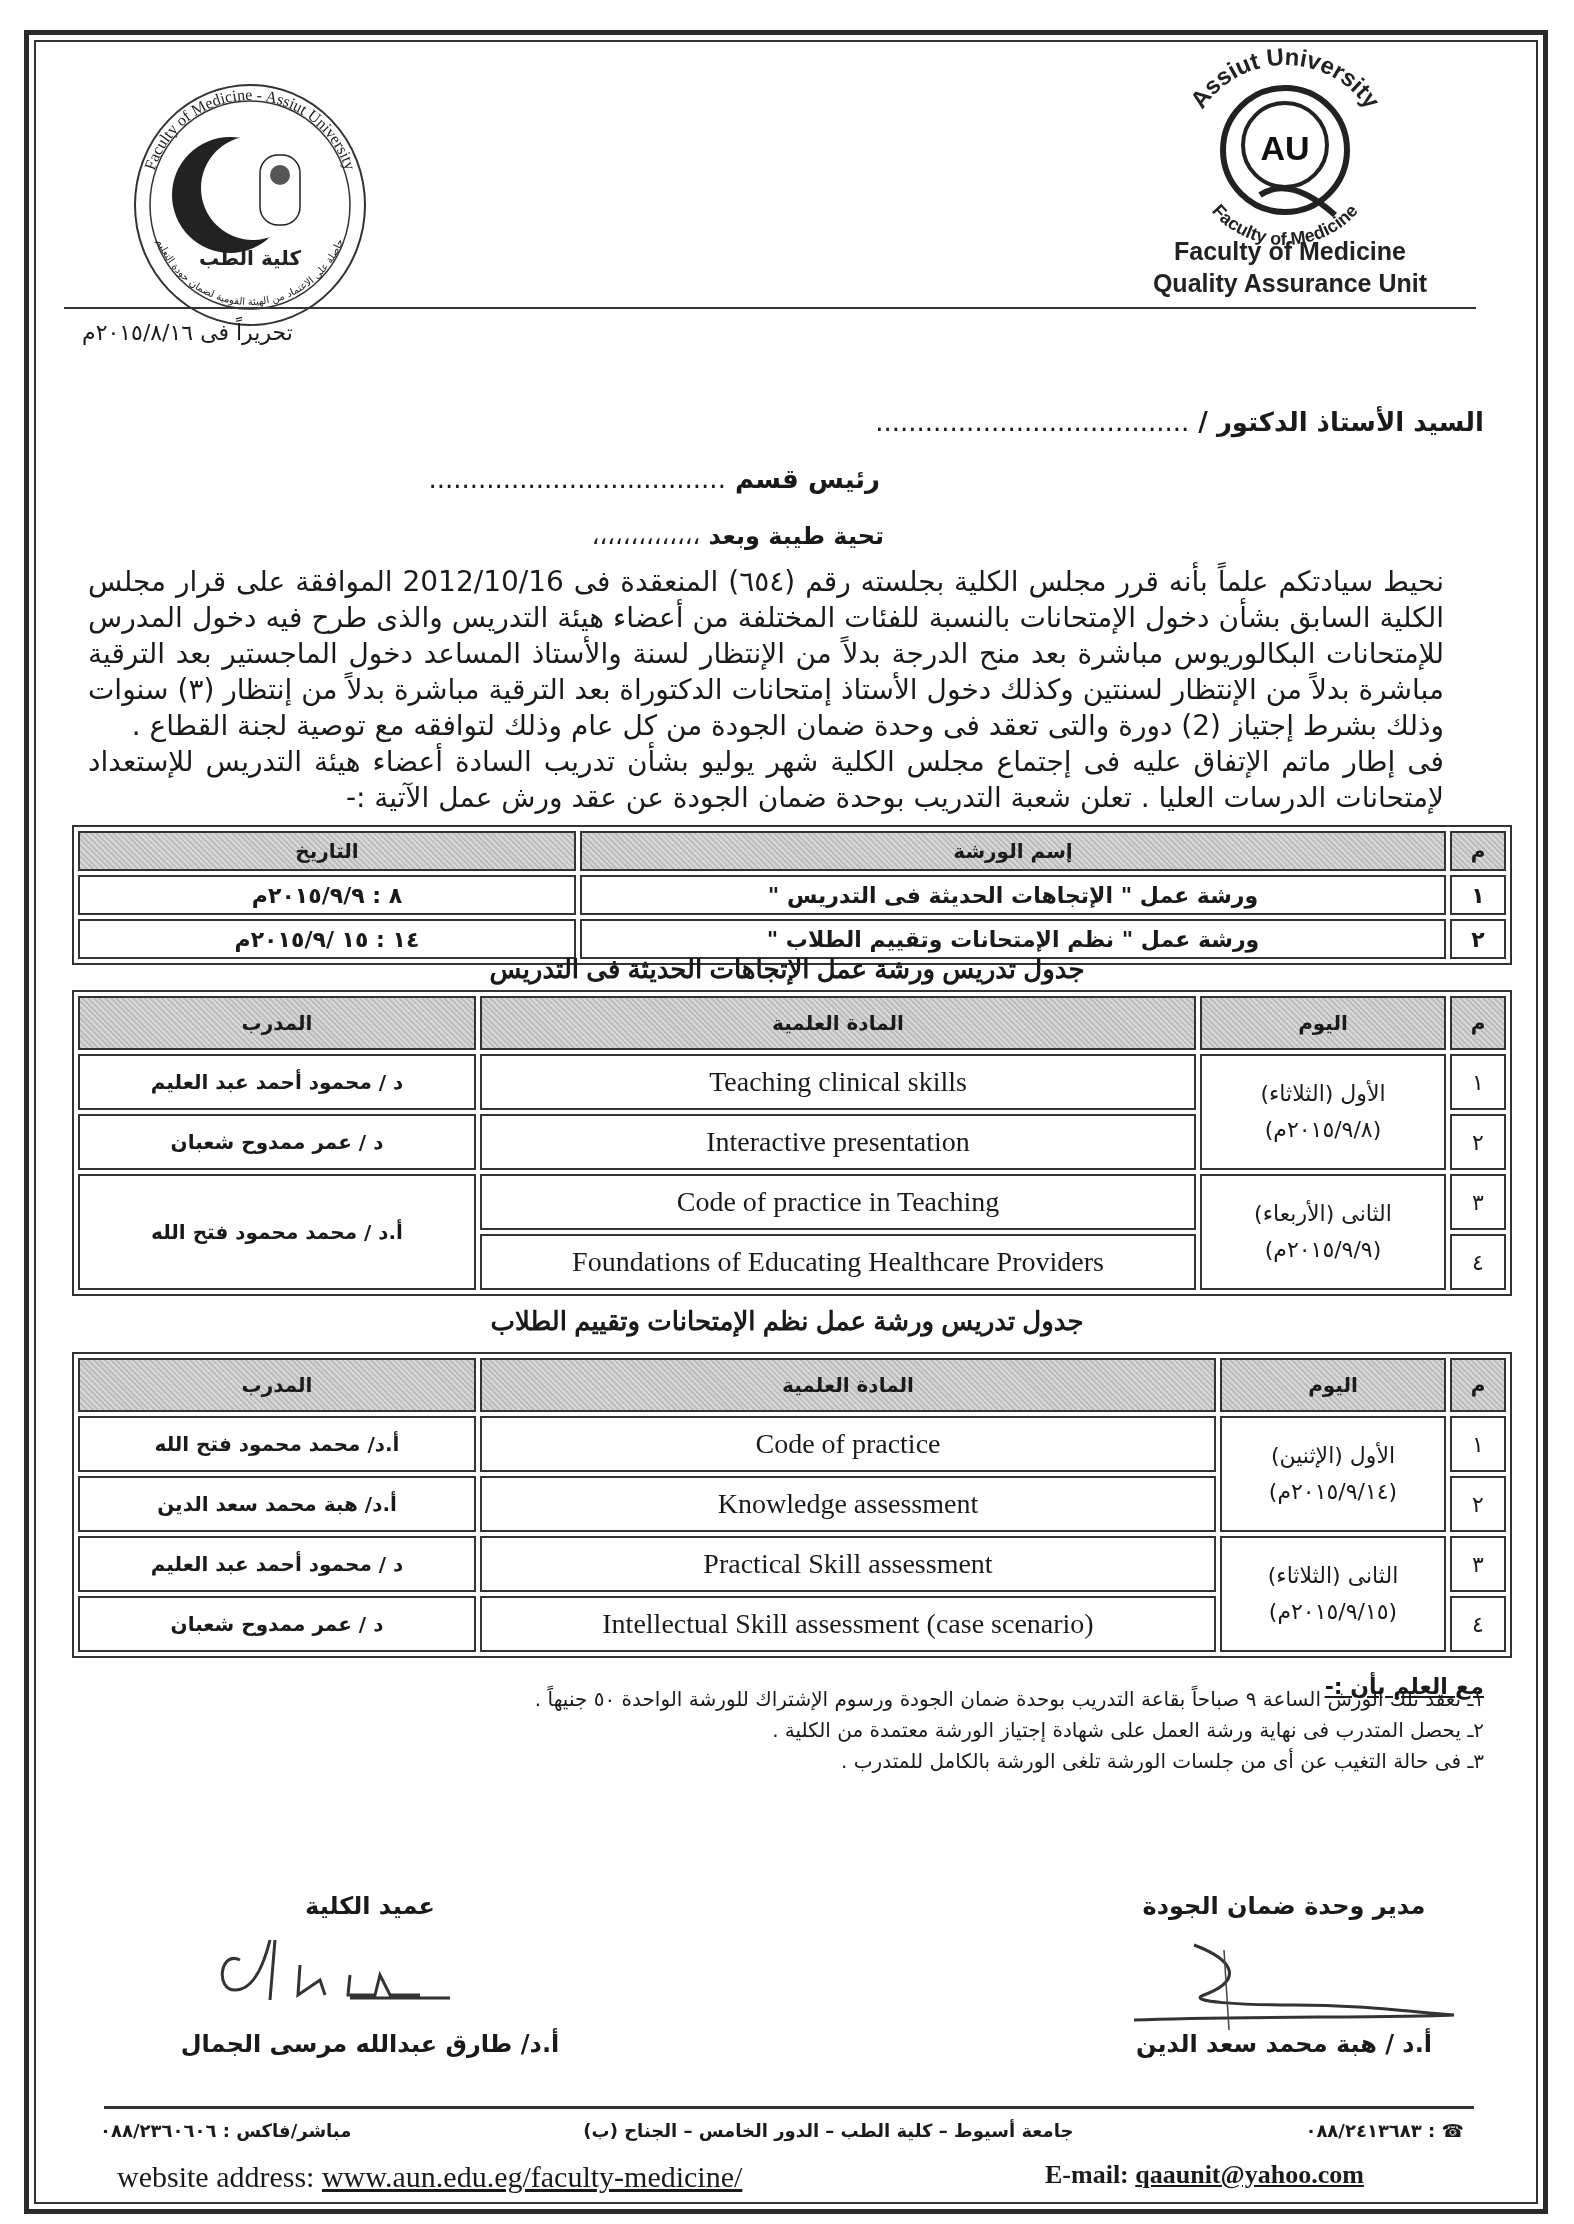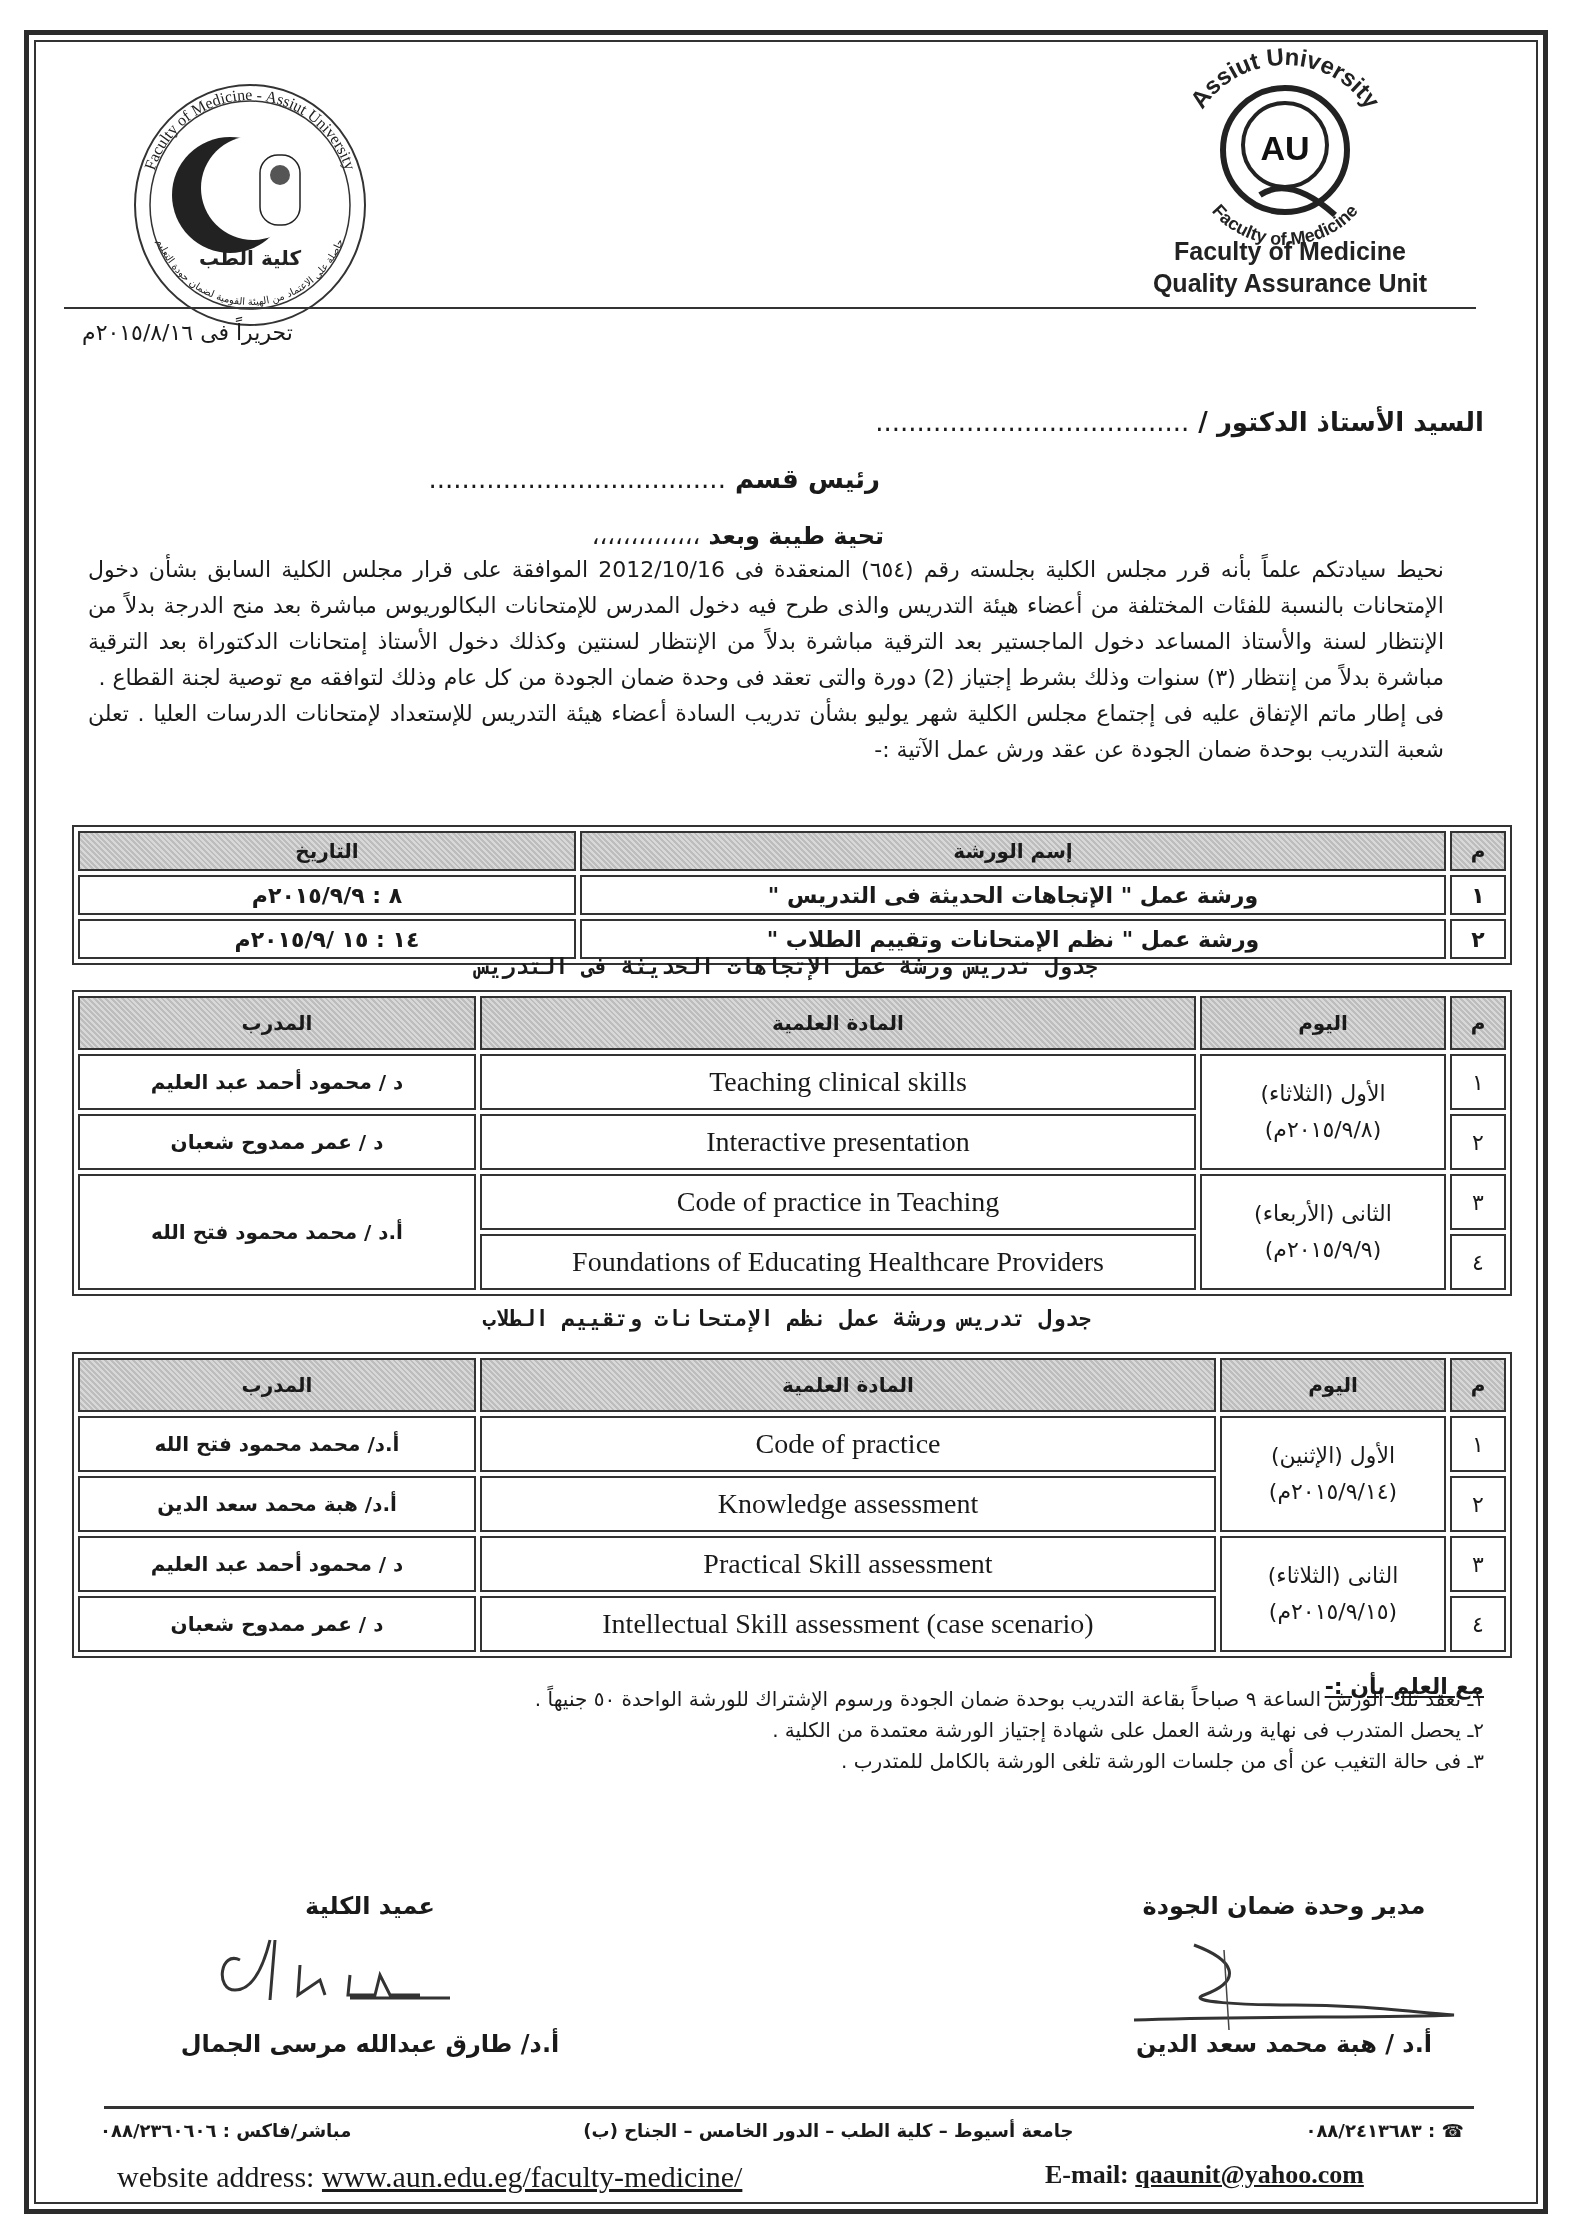--- a/index.html
+++ b/index.html
@@ -12,31 +12,31 @@
   .logo-right{left:1150px;top:45px;width:270px;height:200px;}
   .qa-title{left:1110px;top:235px;width:360px;text-align:center;font-family:"Liberation Sans",sans-serif;font-weight:bold;font-size:25px;line-height:32px;color:#222;}
   .header-rule{left:64px;top:307px;width:1412px;height:0;border-top:2px solid #333;}
   .date-line{left:82px;top:320px;font-family:"DejaVu Sans",sans-serif;font-size:22px;direction:rtl;}
   .rtl{direction:rtl;text-align:right;font-family:"DejaVu Sans",sans-serif;margin-top:24px;}
   .salute{right:90px;top:383px;font-size:26px;font-weight:bold;}
   .salute .dots{font-weight:normal;letter-spacing:1px;}
   .head{right:694px;top:440px;font-size:26px;font-weight:bold;}
   .greet{right:690px;top:498px;font-size:24px;font-weight:bold;}
   .greet .commas{font-weight:normal;}
-  .body-text{left:88px;right:90px;top:528px;font-size:22px;line-height:36px;text-align:justify;text-align-last:right;}
+  .body-text{left:88px;right:90px;top:540px;font-size:28px;line-height:36px;text-align:justify;text-align-last:right;}
   .body-text p{margin:0;}
   .body-text .indent{padding-right:40px;}
   
   table.tbl{position:absolute;border-collapse:separate;border-spacing:4px;border:2px solid #333;direction:rtl;font-family:"DejaVu Sans",sans-serif;}
   table.tbl td, table.tbl th{border:2px solid #333;text-align:center;vertical-align:middle;padding:0 6px;}
   table.tbl th{background:repeating-linear-gradient(45deg,#bdbdbd 0 2px,#d8d8d8 2px 4px);font-weight:bold;}
   .t1{left:72px;top:825px;width:1440px;font-size:22px;}
   .t1 th{height:36px;font-size:20px;}
   .t1 td{height:36px;font-weight:bold;}
-  .sec-title{left:0;width:1574px;text-align:center;font-weight:bold;font-size:22px;direction:rtl;font-family:Liberation Mono, monospace;}
+  .sec-title{left:0;width:1574px;text-align:center;font-weight:bold;font-size:26px;direction:rtl;font-family:Liberation Sans, sans-serif;}
   .t2{left:72px;top:990px;width:1440px;}
   .t2 th{height:50px;font-size:20px;}
   .t2 td{height:52px;}
   .en{font-family:"Liberation Serif",serif;font-size:28px;}
   .trainer{font-weight:bold;font-size:20px;}
   .day{font-size:22px;line-height:36px;margin-top:16px;}
   .num{font-size:22px;width:40px;}
   .t3{left:72px;top:1352px;width:1440px;}
   .t3 th{height:50px;font-size:20px;}
   .t3 td{height:52px;}

